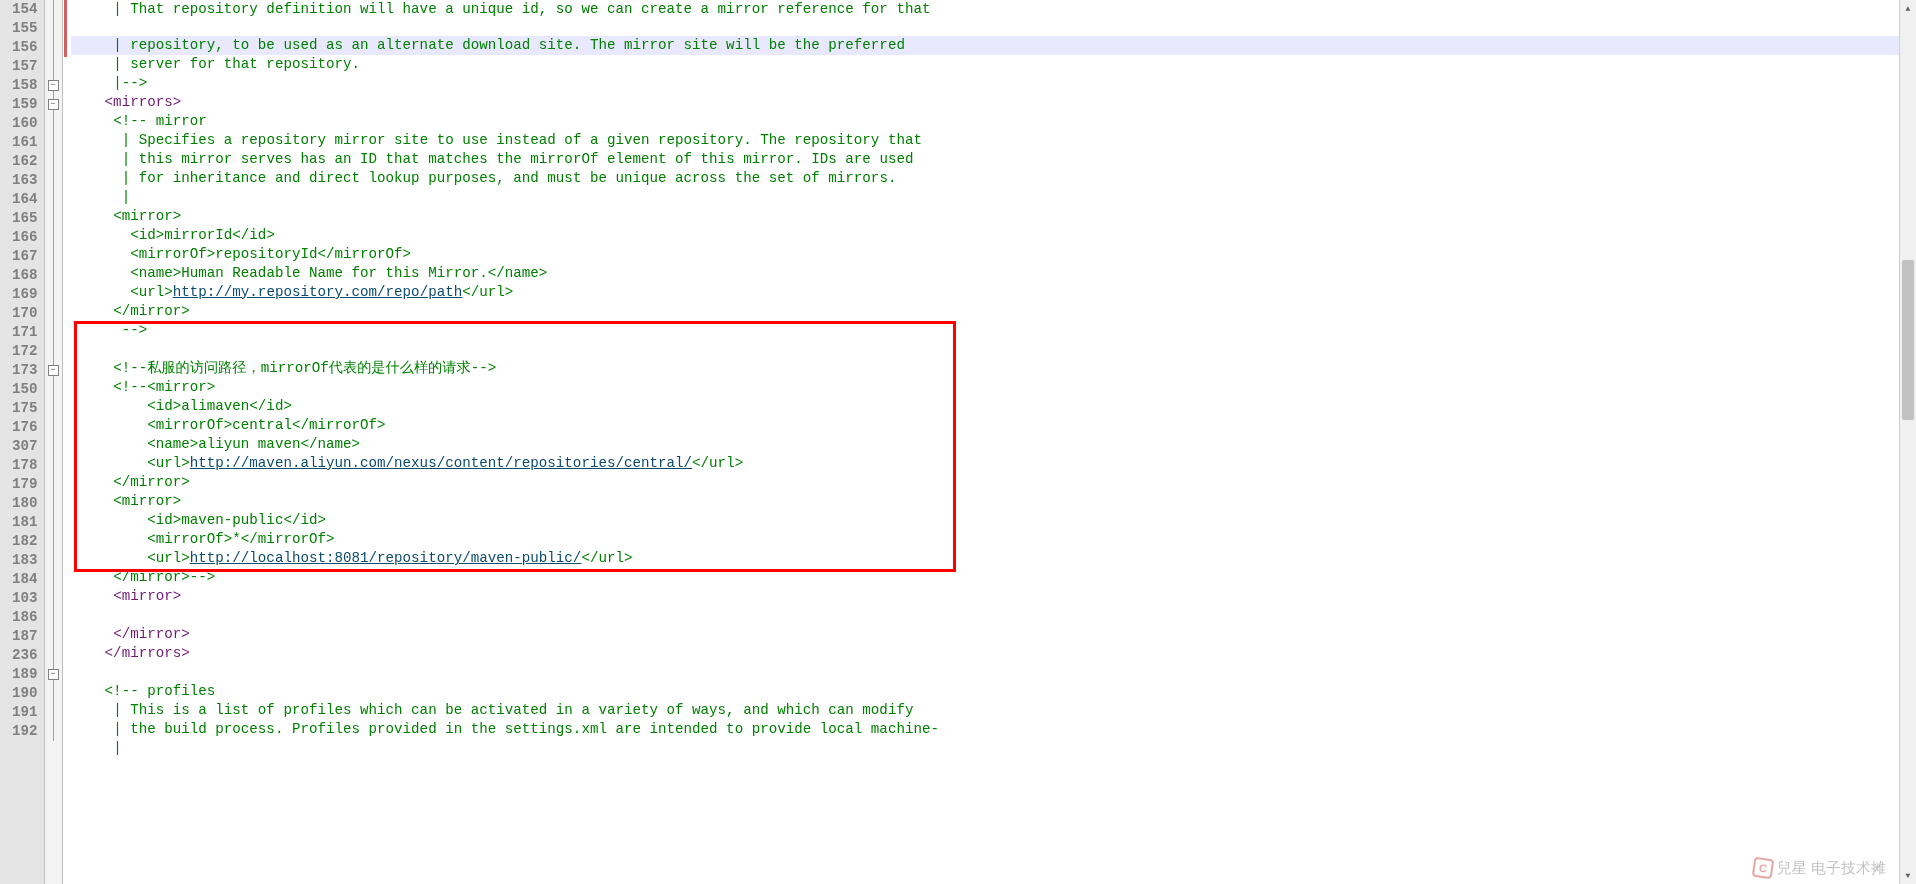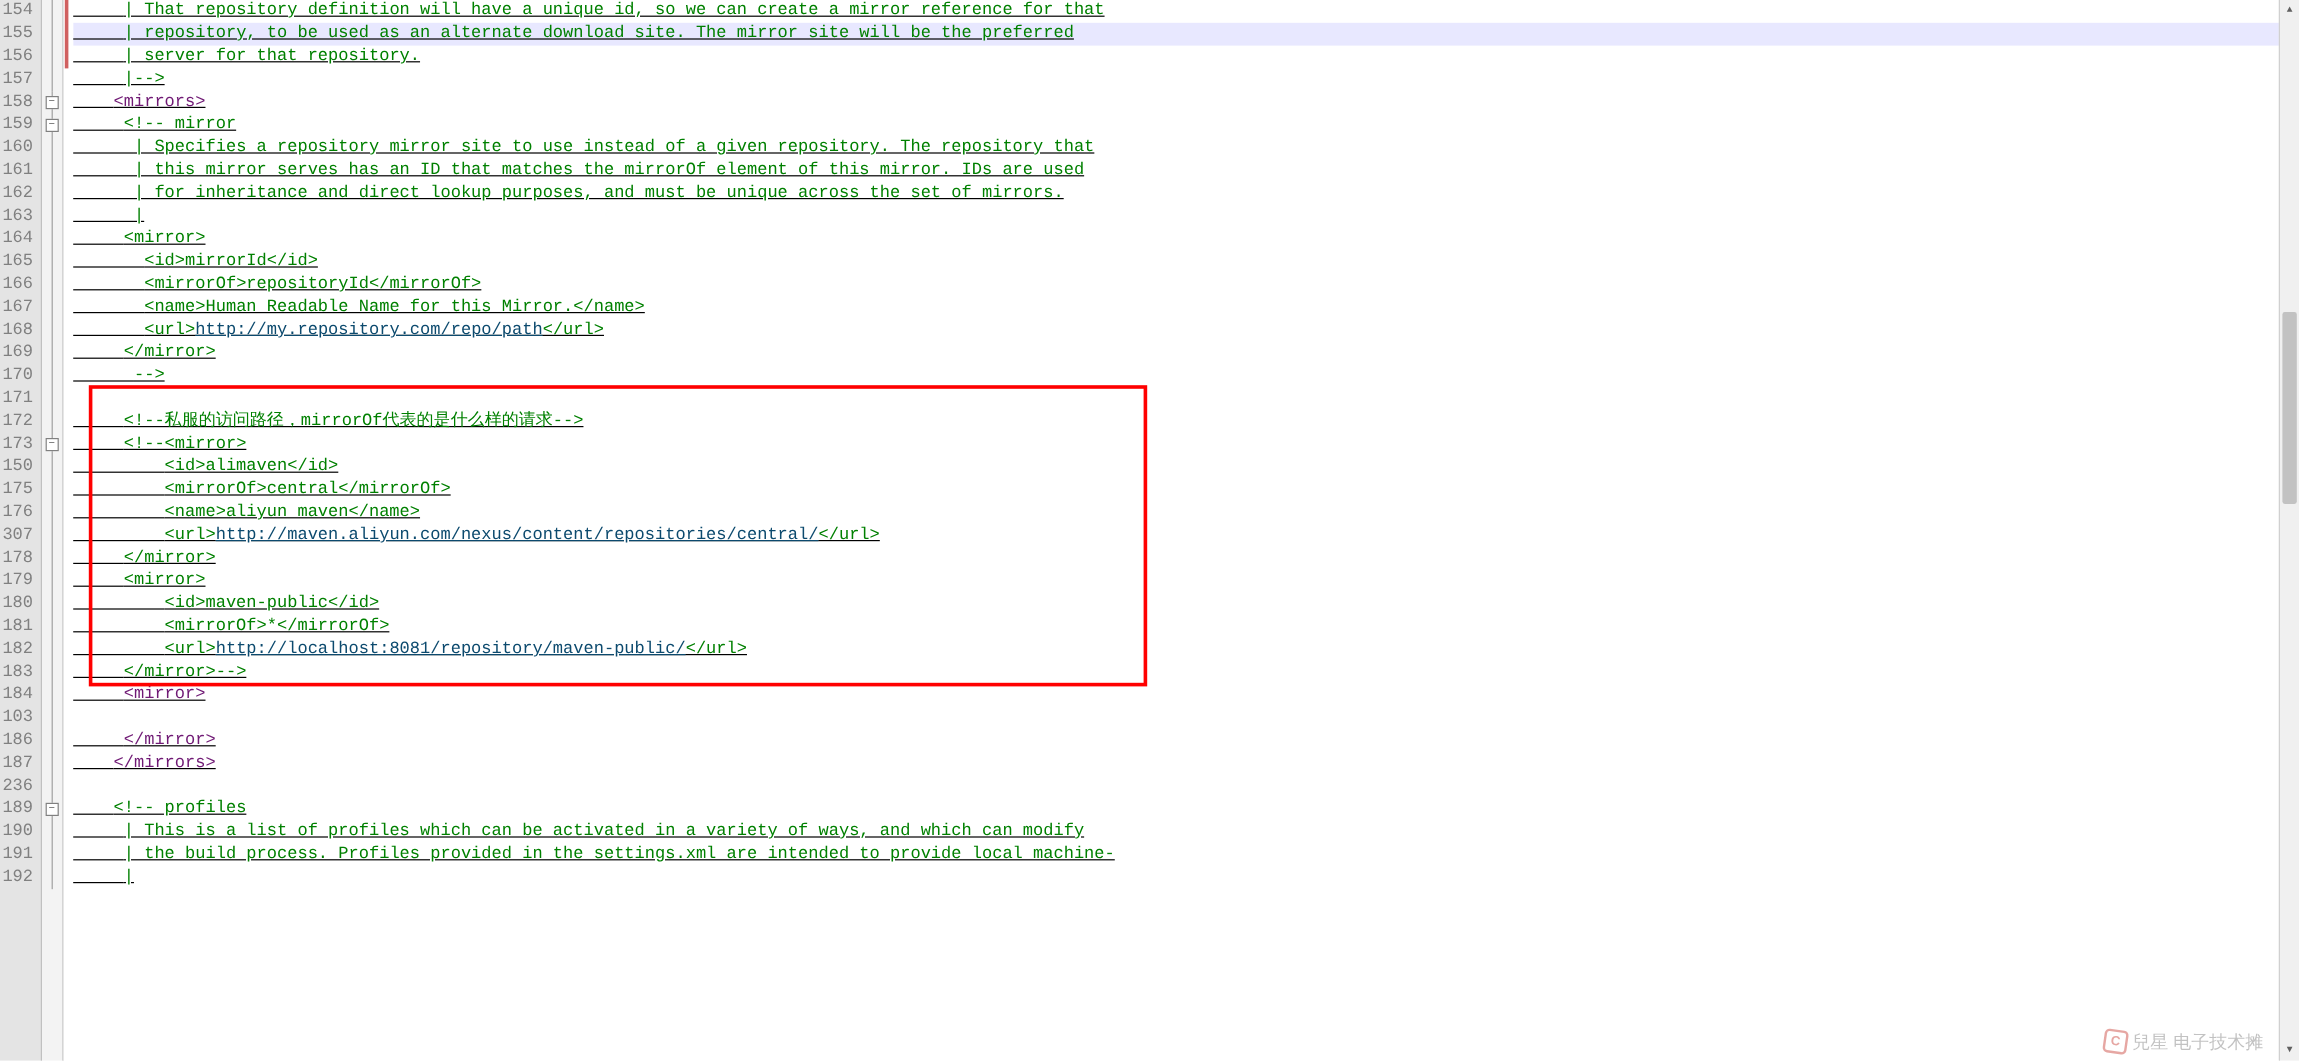--- a/index.html
+++ b/index.html
@@ -14,24 +14,25 @@
   }
   .editor {
     display: flex;
     height: 100%;
     overflow: hidden;
   }
   .gutter {
     background: #e4e4e4;
     color: #808080;
     text-align: right;
-    padding: 0 6px 0 2px;
+    padding: 0 6px 0 12px;
     user-select: none;
     flex: 0 0 auto;
     border-right: 1px solid #c0c0c0;
+    font-weight: bold;
   }
   .fold {
     background: #f3f3f3;
     flex: 0 0 18px;
     border-right: 1px solid #c0c0c0;
     position: relative;
   }
   .change {
     background: #fff;
     flex: 0 0 8px;
@@ -45,23 +46,22 @@
   }
   .code {
     flex: 1 1 auto;
     position: relative;
     white-space: pre;
     overflow: hidden;
   }
   .line {
     height: 19px;
     line-height: 19px;
-    text-decoration: underline;
-  }
-  .hl { background: #e8e8ff; }
+  }
+  .hl { background: #e8e8ff; margin-top: 17px; }
   .ln { height: 19px; line-height: 19px; }
   .fold-box {
     position: absolute;
     left: 3px;
     width: 11px;
     height: 11px;
     border: 1px solid #808080;
     background: #fff;
     font-size: 9px;
     line-height: 9px;

